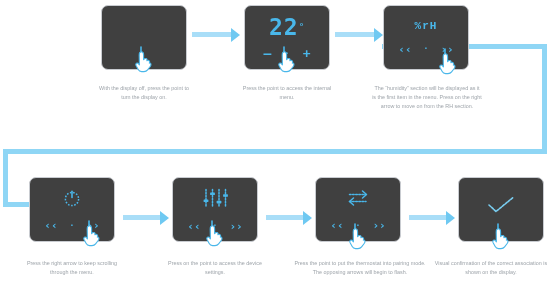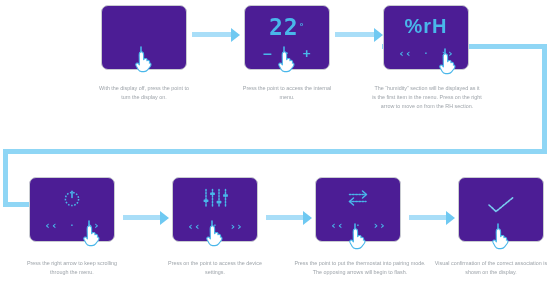--- a/index.html
+++ b/index.html
@@ -33,21 +33,21 @@
     width:0;height:0;
     border-top:7px solid transparent;border-bottom:7px solid transparent;
     border-left:9px solid #6fc9f2;
   }
 
   
   .panel{
     position:absolute;
     border:1px solid #c9ccd1;
     border-radius:7px;
-    background:#4c1d95;
+    background:#404040;
     box-sizing:border-box;
   }
   .screen{
     position:absolute;inset:0;
     display:flex;flex-direction:column;
     align-items:center;justify-content:center;
     gap:3px;
   }
   .glyph-row{display:flex;align-items:center;justify-content:center;}
   .big-temp{
@@ -59,22 +59,22 @@
   }
   .deg{font-size:9px;vertical-align:super;font-weight:bold;}
   .pm-row{
     display:flex;align-items:center;gap:13px;
     font-size:13px;font-weight:bold;color:#49b7ea;
     font-family:"DejaVu Sans Mono", monospace;
     line-height:1;margin-top:5px;
   }
   .pm-dot{font-size:9px;}
   .humid{
-    font-size:20px;font-weight:bold;color:#49b7ea;
-    font-family:Liberation Sans, sans-serif;
+    font-size:11px;font-weight:bold;color:#49b7ea;
+    font-family:Liberation Mono, monospace;
     letter-spacing:1px;line-height:1;
   }
   .navrow{
     display:flex;align-items:center;gap:12px;
     font-size:11px;font-weight:bold;color:#49b7ea;
     font-family:"DejaVu Sans Mono", monospace;
     line-height:1;margin-top:9px;
   }
   .navrow .mid{font-size:8px;}
 

